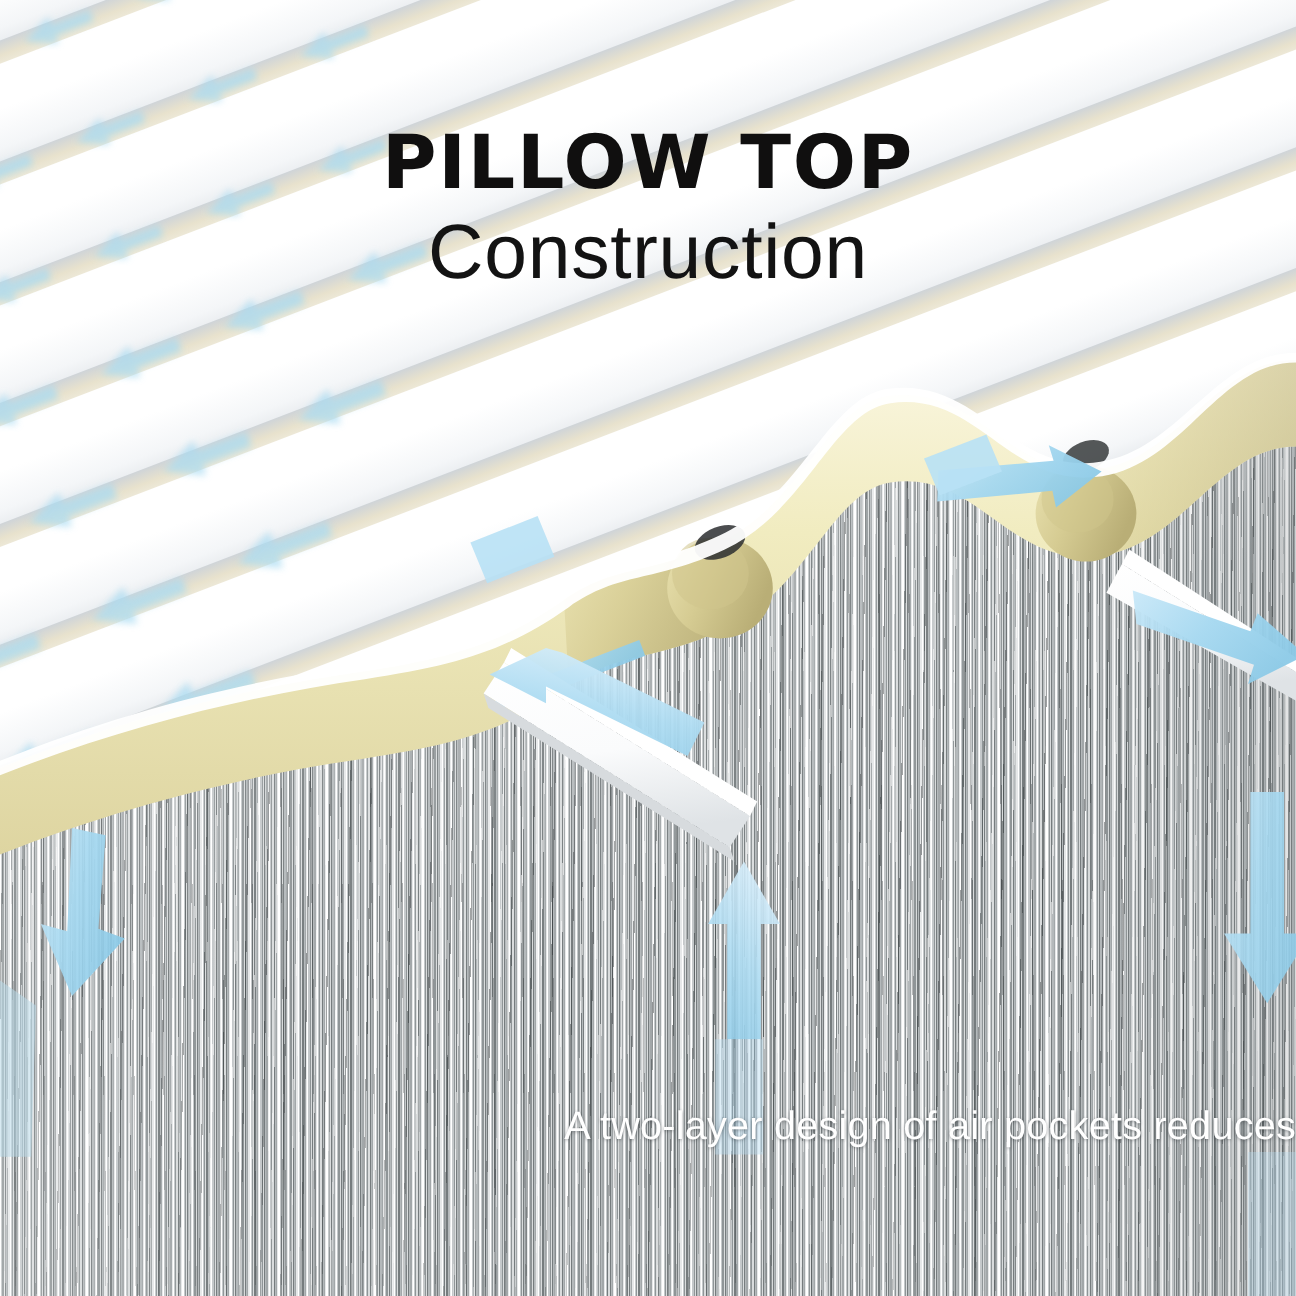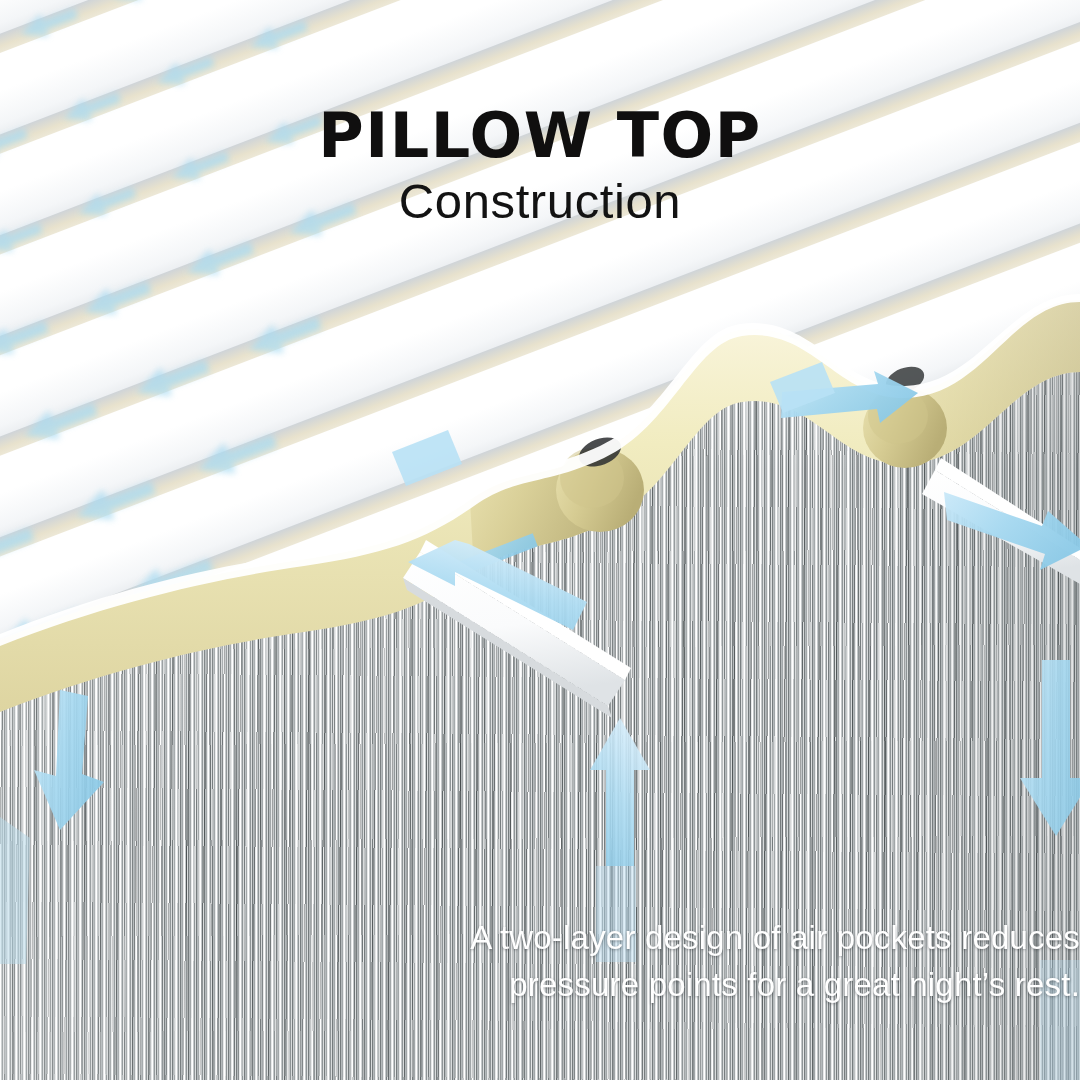--- a/index.html
+++ b/index.html
@@ -64,21 +64,21 @@
     font-weight:700;
     font-size:62px;
     letter-spacing:1.5px;
     color:#100f0f;
     line-height:1.0;
     margin:0;
   }
   .title-sub{
     font-family:"Liberation Sans","DejaVu Sans",sans-serif;
     font-weight:300;
-    font-size:49px;
+    font-size:64px;
     letter-spacing:0.6px;
     color:#131313;
     line-height:1.18;
     margin:6px 0 0 0;
   }
 
   .caption{
     position:absolute;left:0;top:915px;width:1080px;
     text-align:right;pointer-events:none;
     color:#ffffff;
@@ -419,16 +419,15 @@
     <rect x="0" y="0" width="1080" height="1080" fill="none"></rect>
   </svg>
 
   <div class="title-wrap">
     <h1 class="title-main">PILLOW TOP</h1>
     <h2 class="title-sub">Construction</h2>
   </div>
 
   <div class="caption">
     <div>A two-layer design of air pockets reduces</div>
-    <div>pressure points for a great night’s rest.</div>
   </div>
 
 </div>
 
 </body></html>

